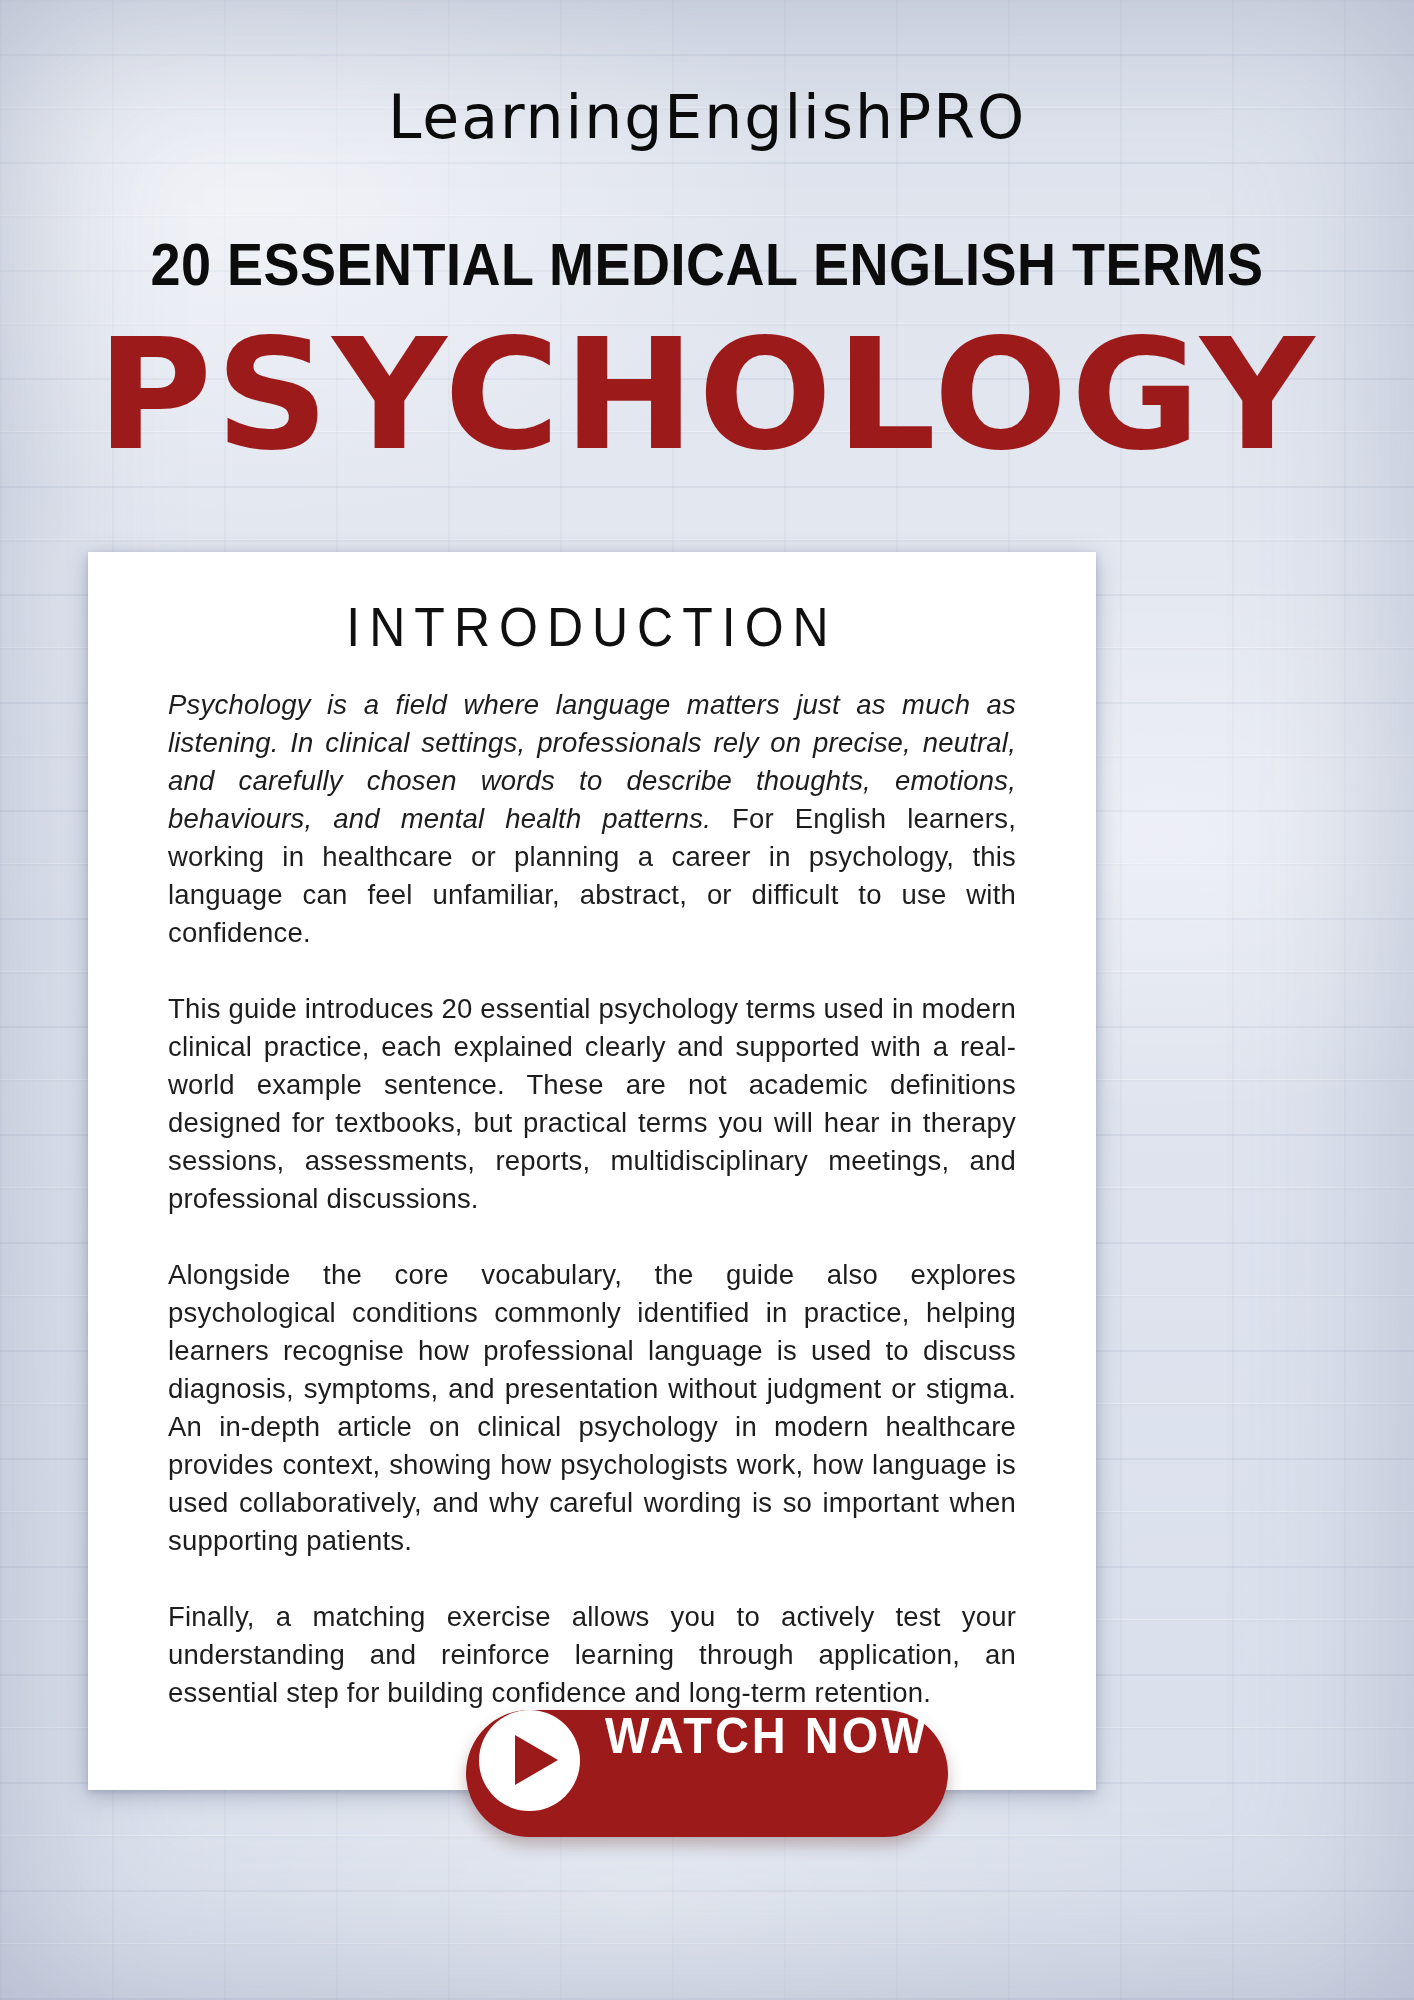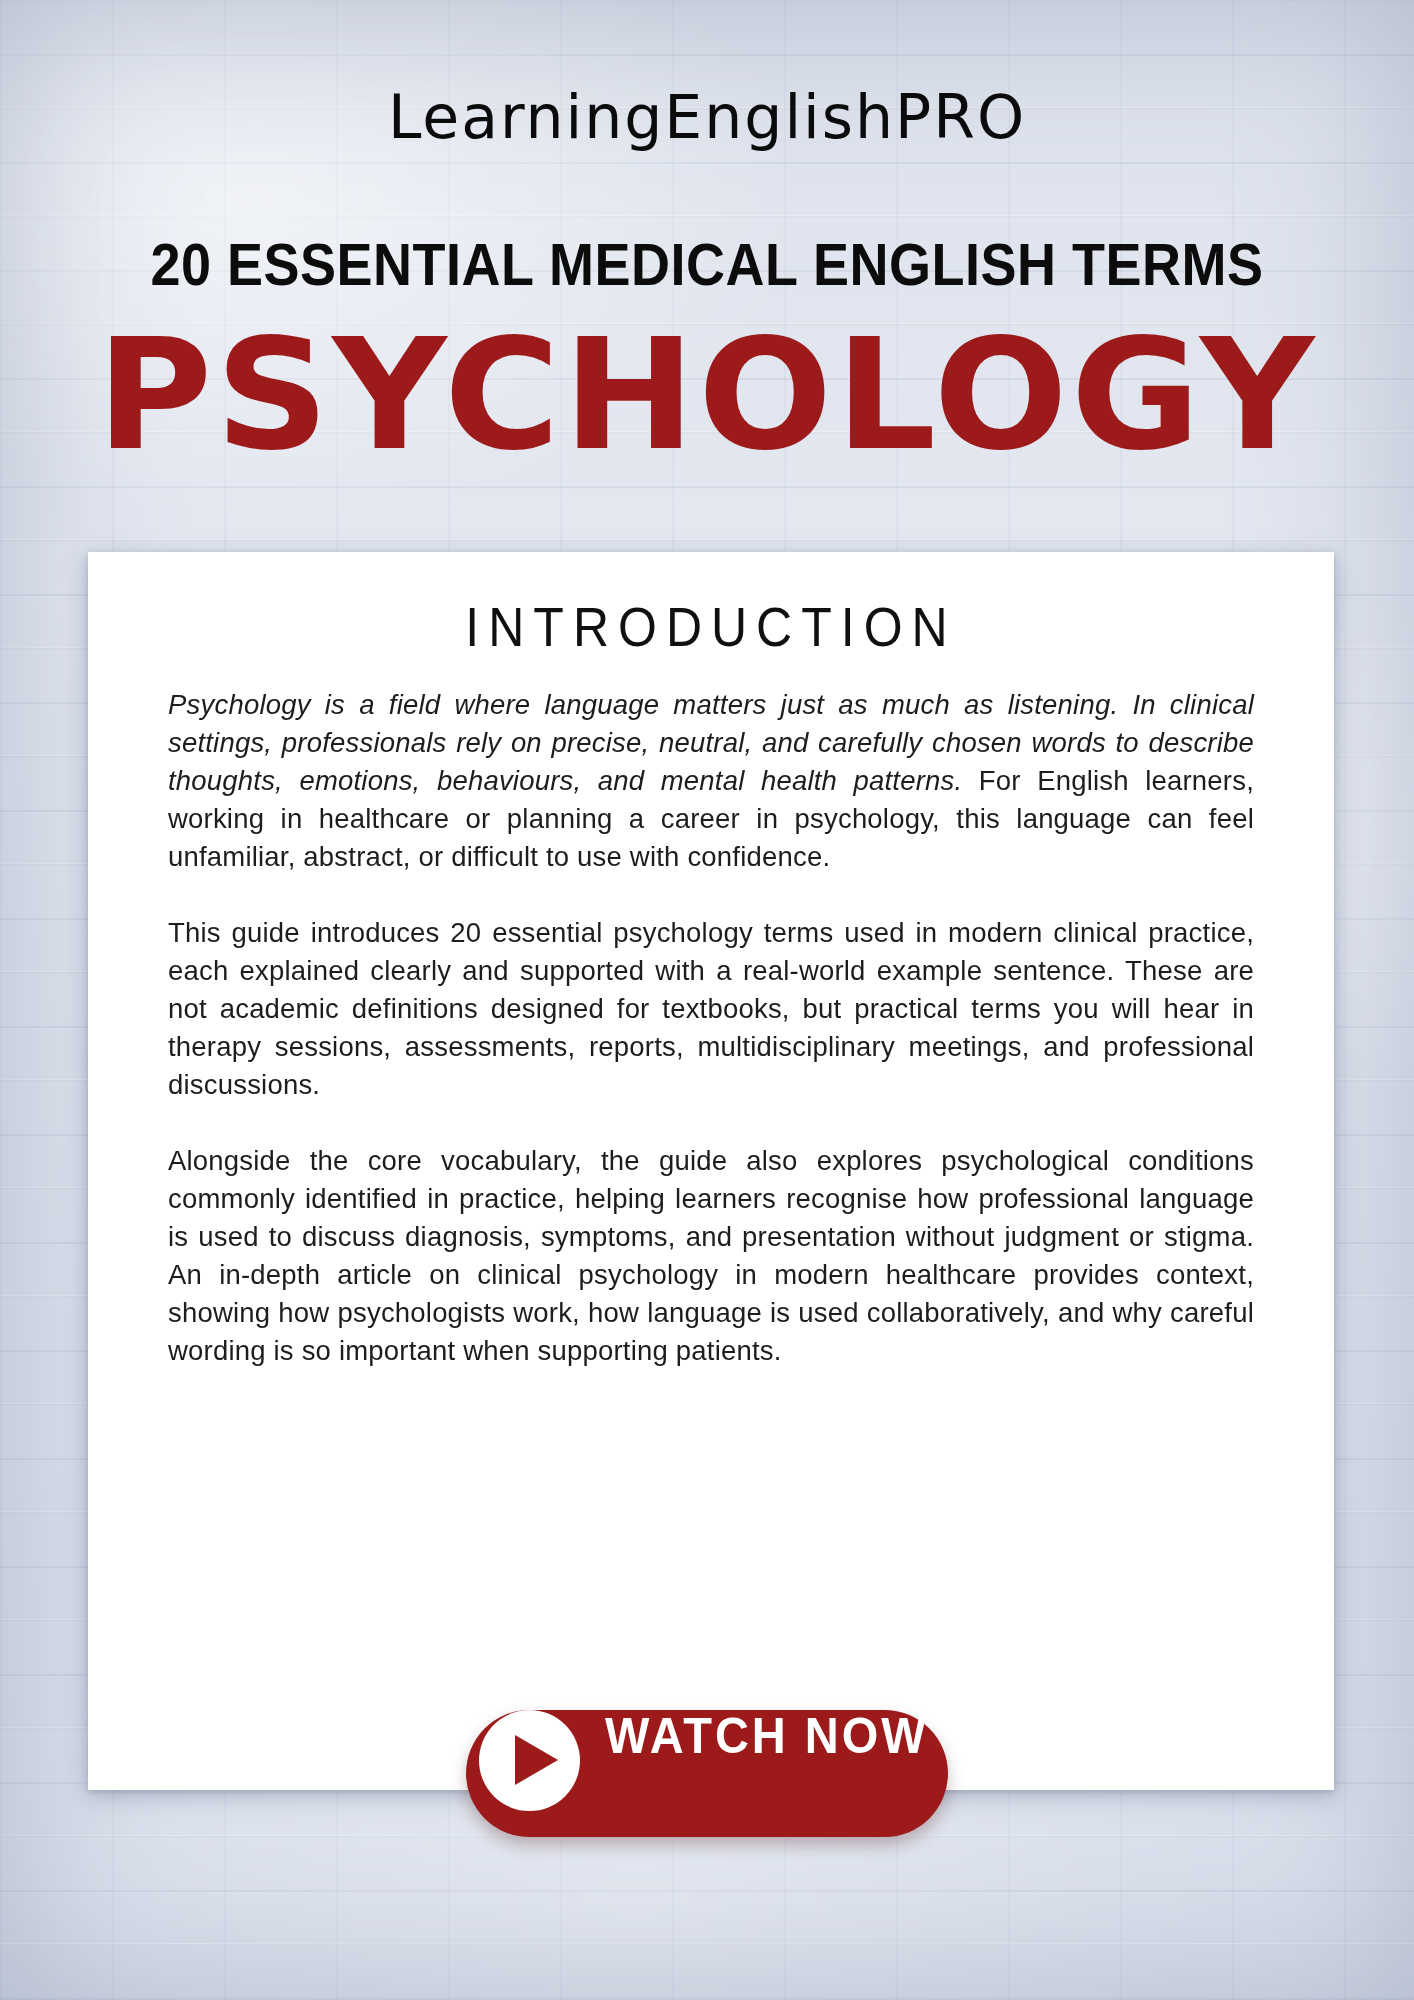--- a/index.html
+++ b/index.html
@@ -38,21 +38,21 @@
   }
   .title {
     position:absolute; top:318px; left:0; width:100%;
     text-align:center; color:var(--accent-red, #9d1a1a);
     font-family:"DejaVu Sans", sans-serif;
     font-weight:700; font-size:158px; line-height:1; letter-spacing:3px;
     transform:scaleY(0.97); transform-origin:center top;
   }
 
   .card {
-    position:absolute; left:88px; top:552px; width:1246px; height:1238px;
+    position:absolute; left:88px; top:552px; width:1008px; height:1238px;
     background:var(--card-background, #ffffff);
     box-shadow: 0 5px 22px rgba(88,98,130,0.38), 0 2px 6px rgba(88,98,130,0.25);
   }
   .card h2 {
     margin:42px 0 0; text-align:center; color:#101010;
     font-weight:400; font-size:50px; letter-spacing:9px;
     transform:scaleY(1.12); transform-origin:center top;
   }
   .card p {
     margin:34px 80px 0; text-align:justify;
@@ -102,20 +102,21 @@
 
     <p>
       <span class="it">Psychology is a field where language matters just as much as listening. In clinical settings, professionals rely on precise, neutral, and carefully chosen words to describe thoughts, emotions, behaviours, and mental health patterns.</span>
       <span>For English learners, working in healthcare or planning a career in psychology, this language can feel unfamiliar, abstract, or difficult to use with confidence.</span>
     </p>
 
     <p>This guide introduces 20 essential psychology terms used in modern clinical practice, each explained clearly and supported with a real-world example sentence. These are not academic definitions designed for textbooks, but practical terms you will hear in therapy sessions, assessments, reports, multidisciplinary meetings, and professional discussions.</p>
 
     <p>Alongside the core vocabulary, the guide also explores psychological conditions commonly identified in practice, helping learners recognise how professional language is used to discuss diagnosis, symptoms, and presentation without judgment or stigma. An in-depth article on clinical psychology in modern healthcare provides context, showing how psychologists work, how language is used collaboratively, and why careful wording is so important when supporting patients.</p>
 
+    <p>Finally, a matching exercise allows you to actively test your understanding and reinforce learning through application, an essential step for building confidence and long-term retention.</p>
   </section>
 
   <button class="cta">
     <span class="play">
       <span class="tri"></span>
     </span>
     <span class="cta-label">WATCH NOW</span>
   </button>
 </div>
 

